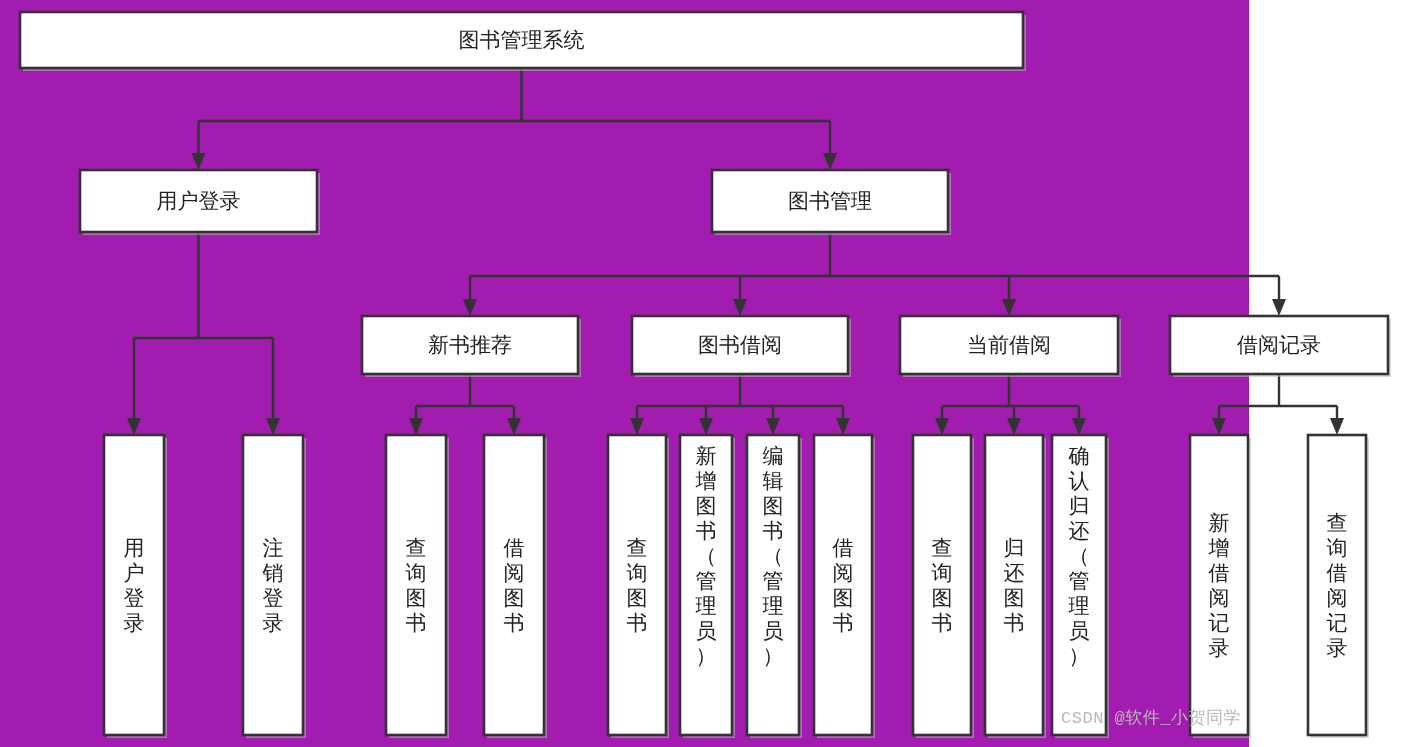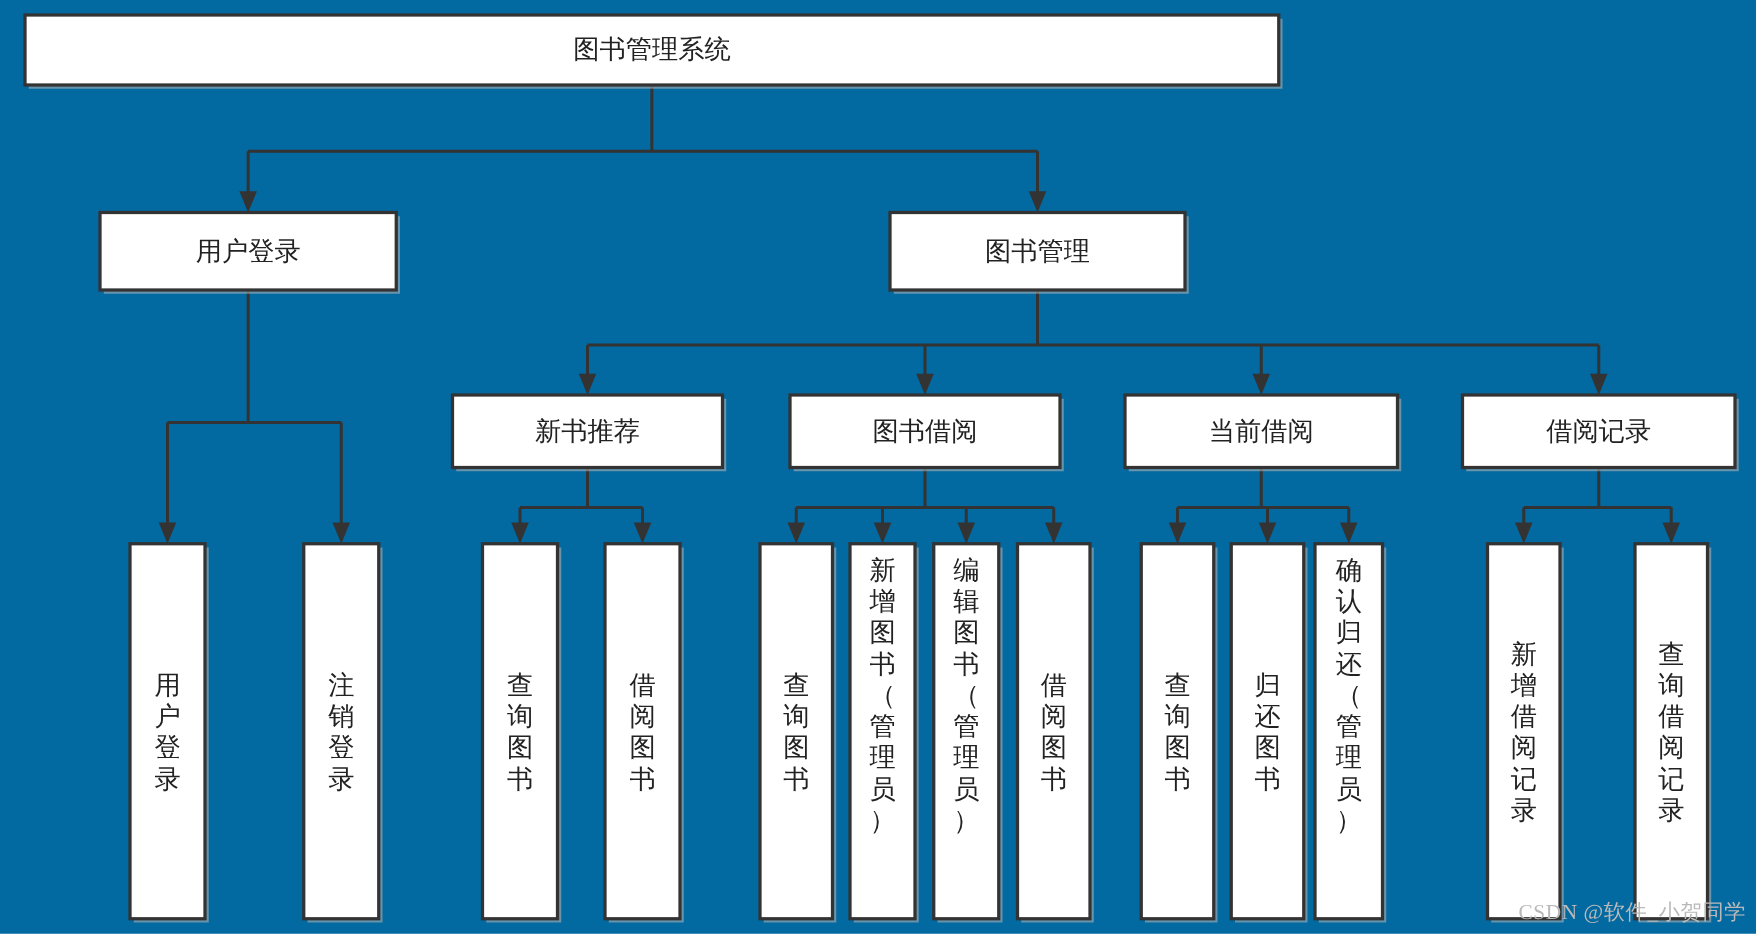--- a/index.html
+++ b/index.html
@@ -8,23 +8,23 @@
     background: #ffffff;
   }
   body {
     width: 1405px;
     height: 747px;
     font-family: "DejaVu Sans", "Liberation Sans", sans-serif;
     overflow: hidden;
   }
   #diagram-root {
     position: relative;
-    width: 1405px;
+    width: 1249px;
     height: 747px;
-    background: #0369a1;
+    background: #a21caf;
   }
   svg.flow {
     position: absolute;
     left: 0;
     top: 0;
     width: 1405px;
     height: 747px;
     display: block;
   }
   .node-rect {
@@ -54,22 +54,22 @@
   }
   .node-label-v {
     font-family: "DejaVu Sans", "Liberation Sans", sans-serif;
     font-size: 21px;
     fill: #222222;
     text-anchor: middle;
   }
   .watermark {
     position: absolute;
     right: 8px;
-    bottom: 6px;
-    font-family: Liberation Serif, serif;
+    bottom: 18px;
+    font-family: Liberation Mono, monospace;
     font-size: 17px;
     color: #b9b9b9;
     letter-spacing: 0.5px;
     white-space: nowrap;
     pointer-events: none;
   }
 </style>
 </head>
 <body>
 

